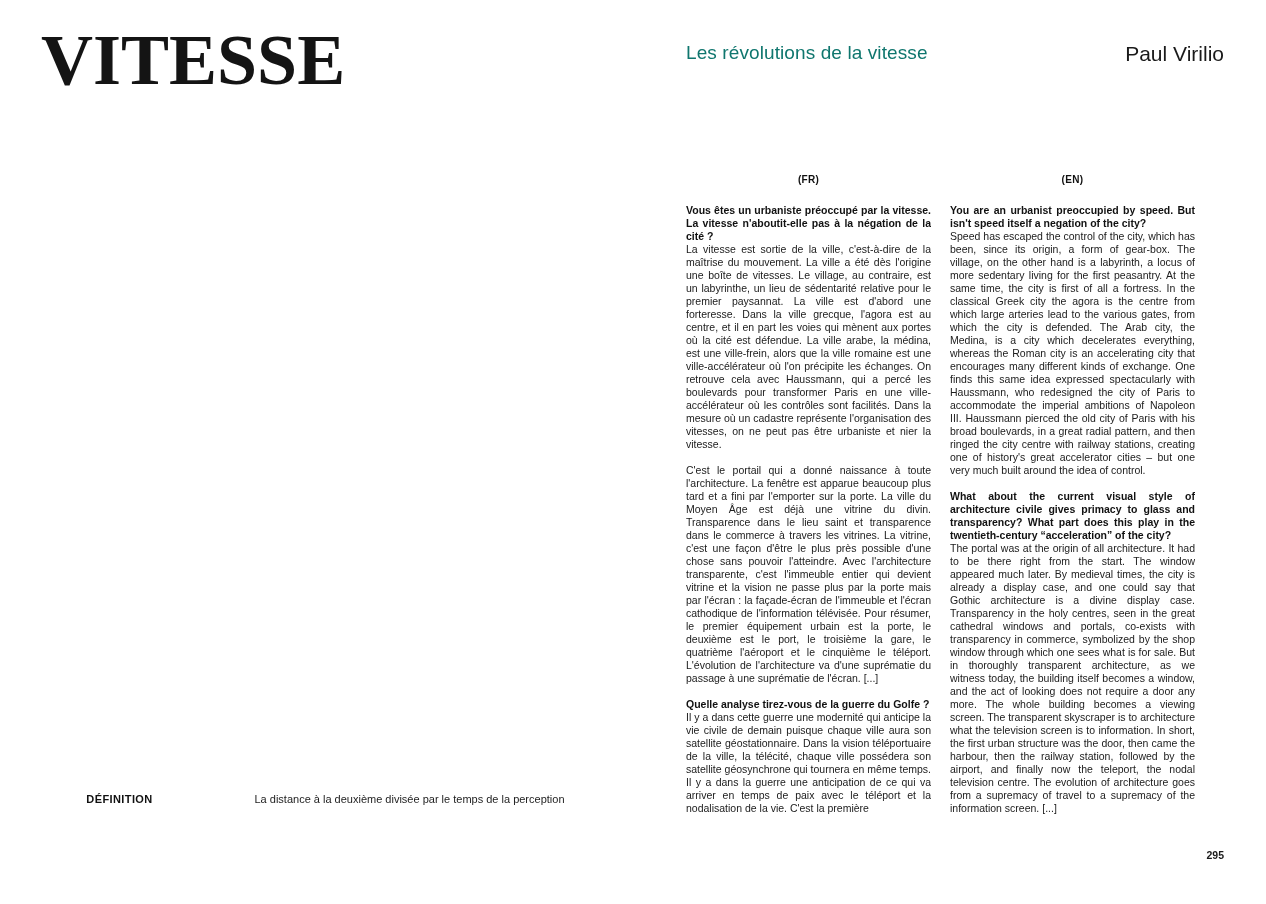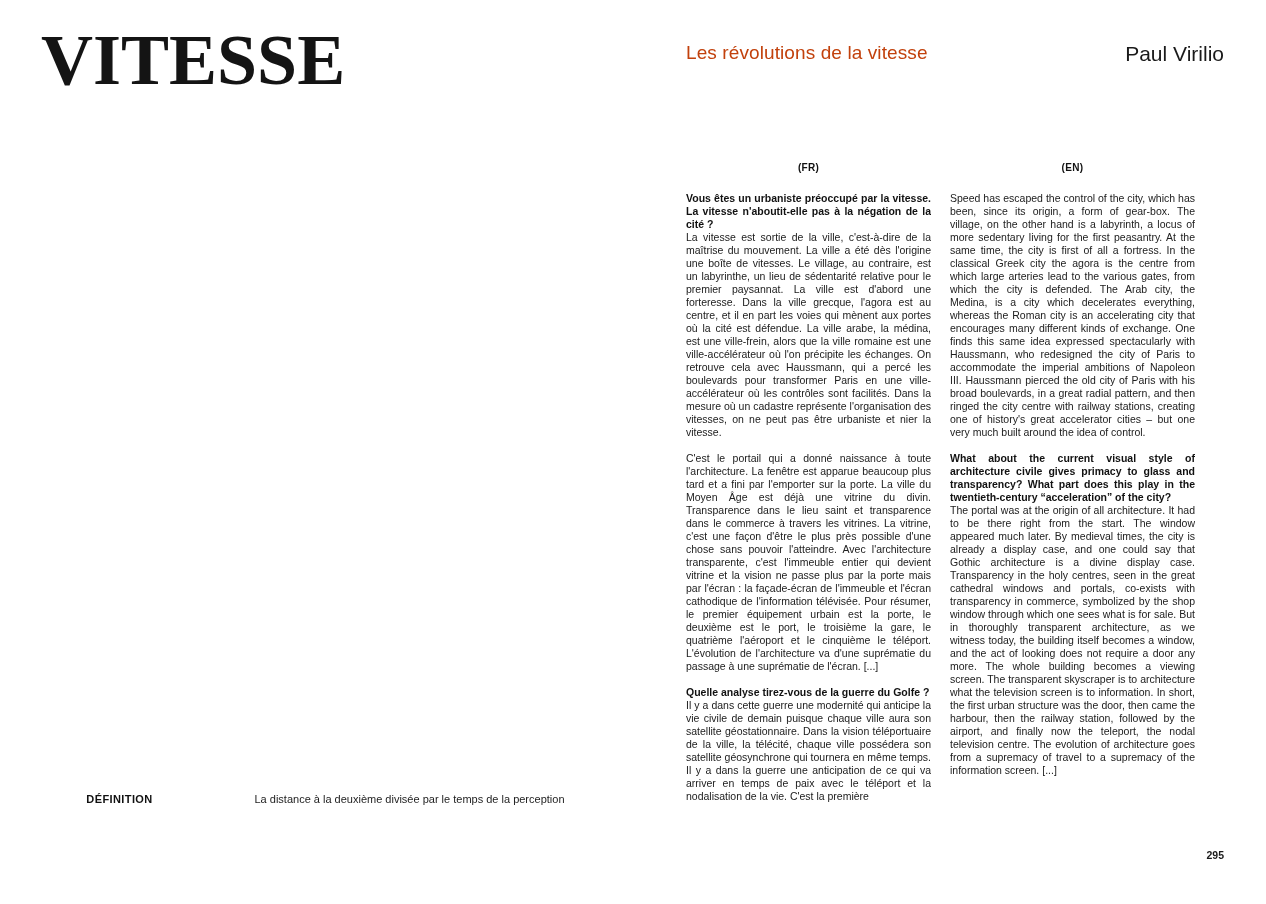--- a/index.html
+++ b/index.html
@@ -26,21 +26,21 @@
     letter-spacing: 0px;
     color: #141414;
   }
 
   .header-title {
     position: absolute;
     left: 686px;
     top: 42px;
     font-size: 19px;
     font-weight: 400;
-    color: #c2410c;
+    color: #0f766e;
     letter-spacing: 0.1px;
   }
 
   .author {
     position: absolute;
     right: 42px;
     top: 42px;
     font-size: 21px;
     font-weight: 400;
     color: #1a1a1a;
@@ -61,20 +61,21 @@
   .col-fr { left: 686px; }
   .col-en { left: 950px; }
 
   .lang-label {
     text-align: center;
     font-weight: 700;
     font-size: 10px;
     letter-spacing: 0.3px;
     margin-bottom: 18px;
     color: #111;
+    margin-top: 12px;
   }
 
   .qa-block { margin-bottom: 13px; }
   .qa-block:last-child { margin-bottom: 0; }
   .question { font-weight: 700; color: #111; }
   .answer   { font-weight: 400; }
 
   .def-row {
     position: absolute;
     left: 43px;
@@ -134,20 +135,21 @@
     <div class="qa-block">
       <div class="question">Quelle analyse tirez-vous de la guerre du Golfe&nbsp;?</div>
       <div class="answer">Il y a dans cette guerre une modernité qui anticipe la vie civile de demain puisque chaque ville aura son satellite géostationnaire. Dans la vision téléportuaire de la ville, la télécité, chaque ville possédera son satellite géosynchrone qui tournera en même temps. Il y a dans la guerre une anticipation de ce qui va arriver en temps de paix avec le téléport et la nodalisation de la vie. C'est la première</div>
     </div>
   </div>
 
   <div class="col col-en">
     <div class="lang-label">(EN)</div>
 
     <div class="qa-block">
+      <div class="question">You are an urbanist preoccupied by speed. But isn't speed itself a negation of the city?</div>
       <div class="answer">Speed has escaped the control of the city, which has been, since its origin, a form of gear-box. The village, on the other hand is a labyrinth, a locus of more sedentary living for the first peasantry. At the same time, the city is first of all a fortress. In the classical Greek city the agora is the centre from which large arteries lead to the various gates, from which the city is defended. The Arab city, the Medina, is a city which decelerates everything, whereas the Roman city is an accelerating city that encourages many different kinds of exchange. One finds this same idea expressed spectacularly with Haussmann, who redesigned the city of Paris to accommodate the imperial ambitions of Napoleon III. Haussmann pierced the old city of Paris with his broad boulevards, in a great radial pattern, and then ringed the city centre with railway stations, creating one of history's great accelerator cities – but one very much built around the idea of control.</div>
     </div>
 
     <div class="qa-block">
       <div class="question">What about the current visual style of architecture civile gives primacy to glass and transparency? What part does this play in the twentieth-century “acceleration” of the city?</div>
       <div class="answer">The portal was at the origin of all architecture. It had to be there right from the start. The window appeared much later. By medieval times, the city is already a display case, and one could say that Gothic architecture is a divine display case. Transparency in the holy centres, seen in the great cathedral windows and portals, co-exists with transparency in commerce, symbolized by the shop window through which one sees what is for sale. But in thoroughly transparent architecture, as we witness today, the building itself becomes a window, and the act of looking does not require a door any more. The whole building becomes a viewing screen. The transparent skyscraper is to architecture what the television screen is to information. In short, the first urban structure was the door, then came the harbour, then the railway station, followed by the airport, and finally now the teleport, the nodal television centre. The evolution of architecture goes from a supremacy of travel to a supremacy of the information screen. [...]</div>
     </div>
   </div>
 
   <div class="def-row def-row-definition">

